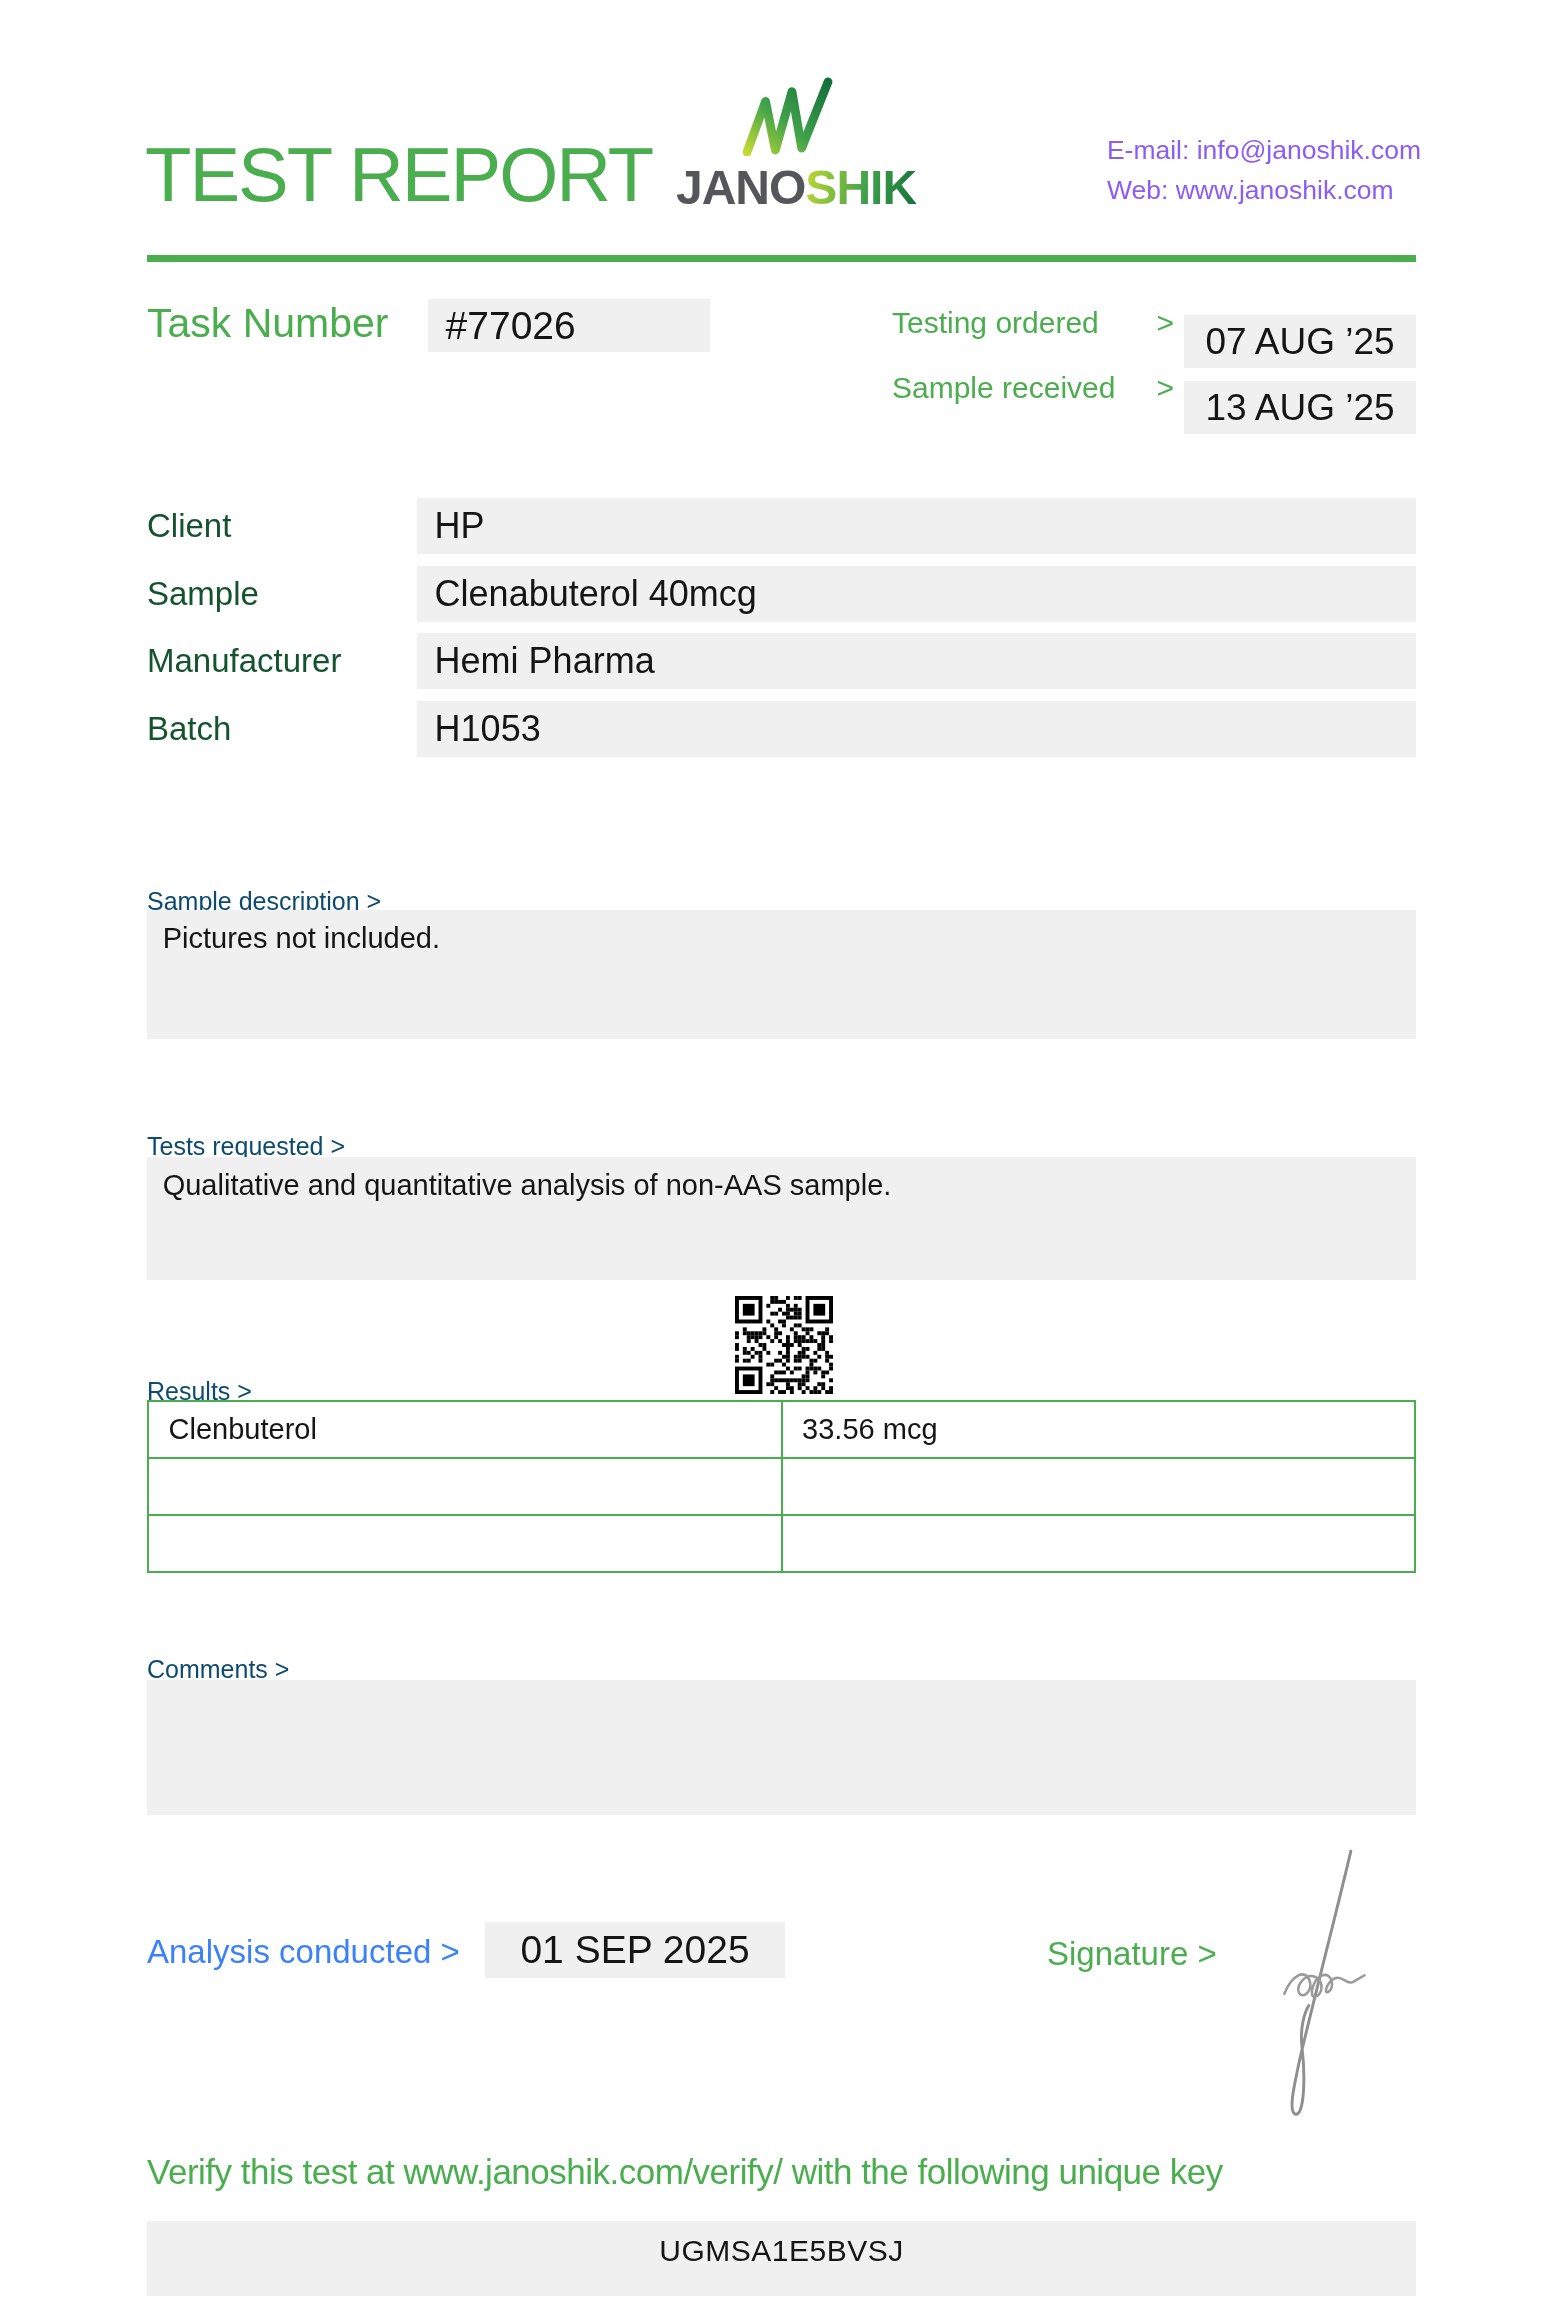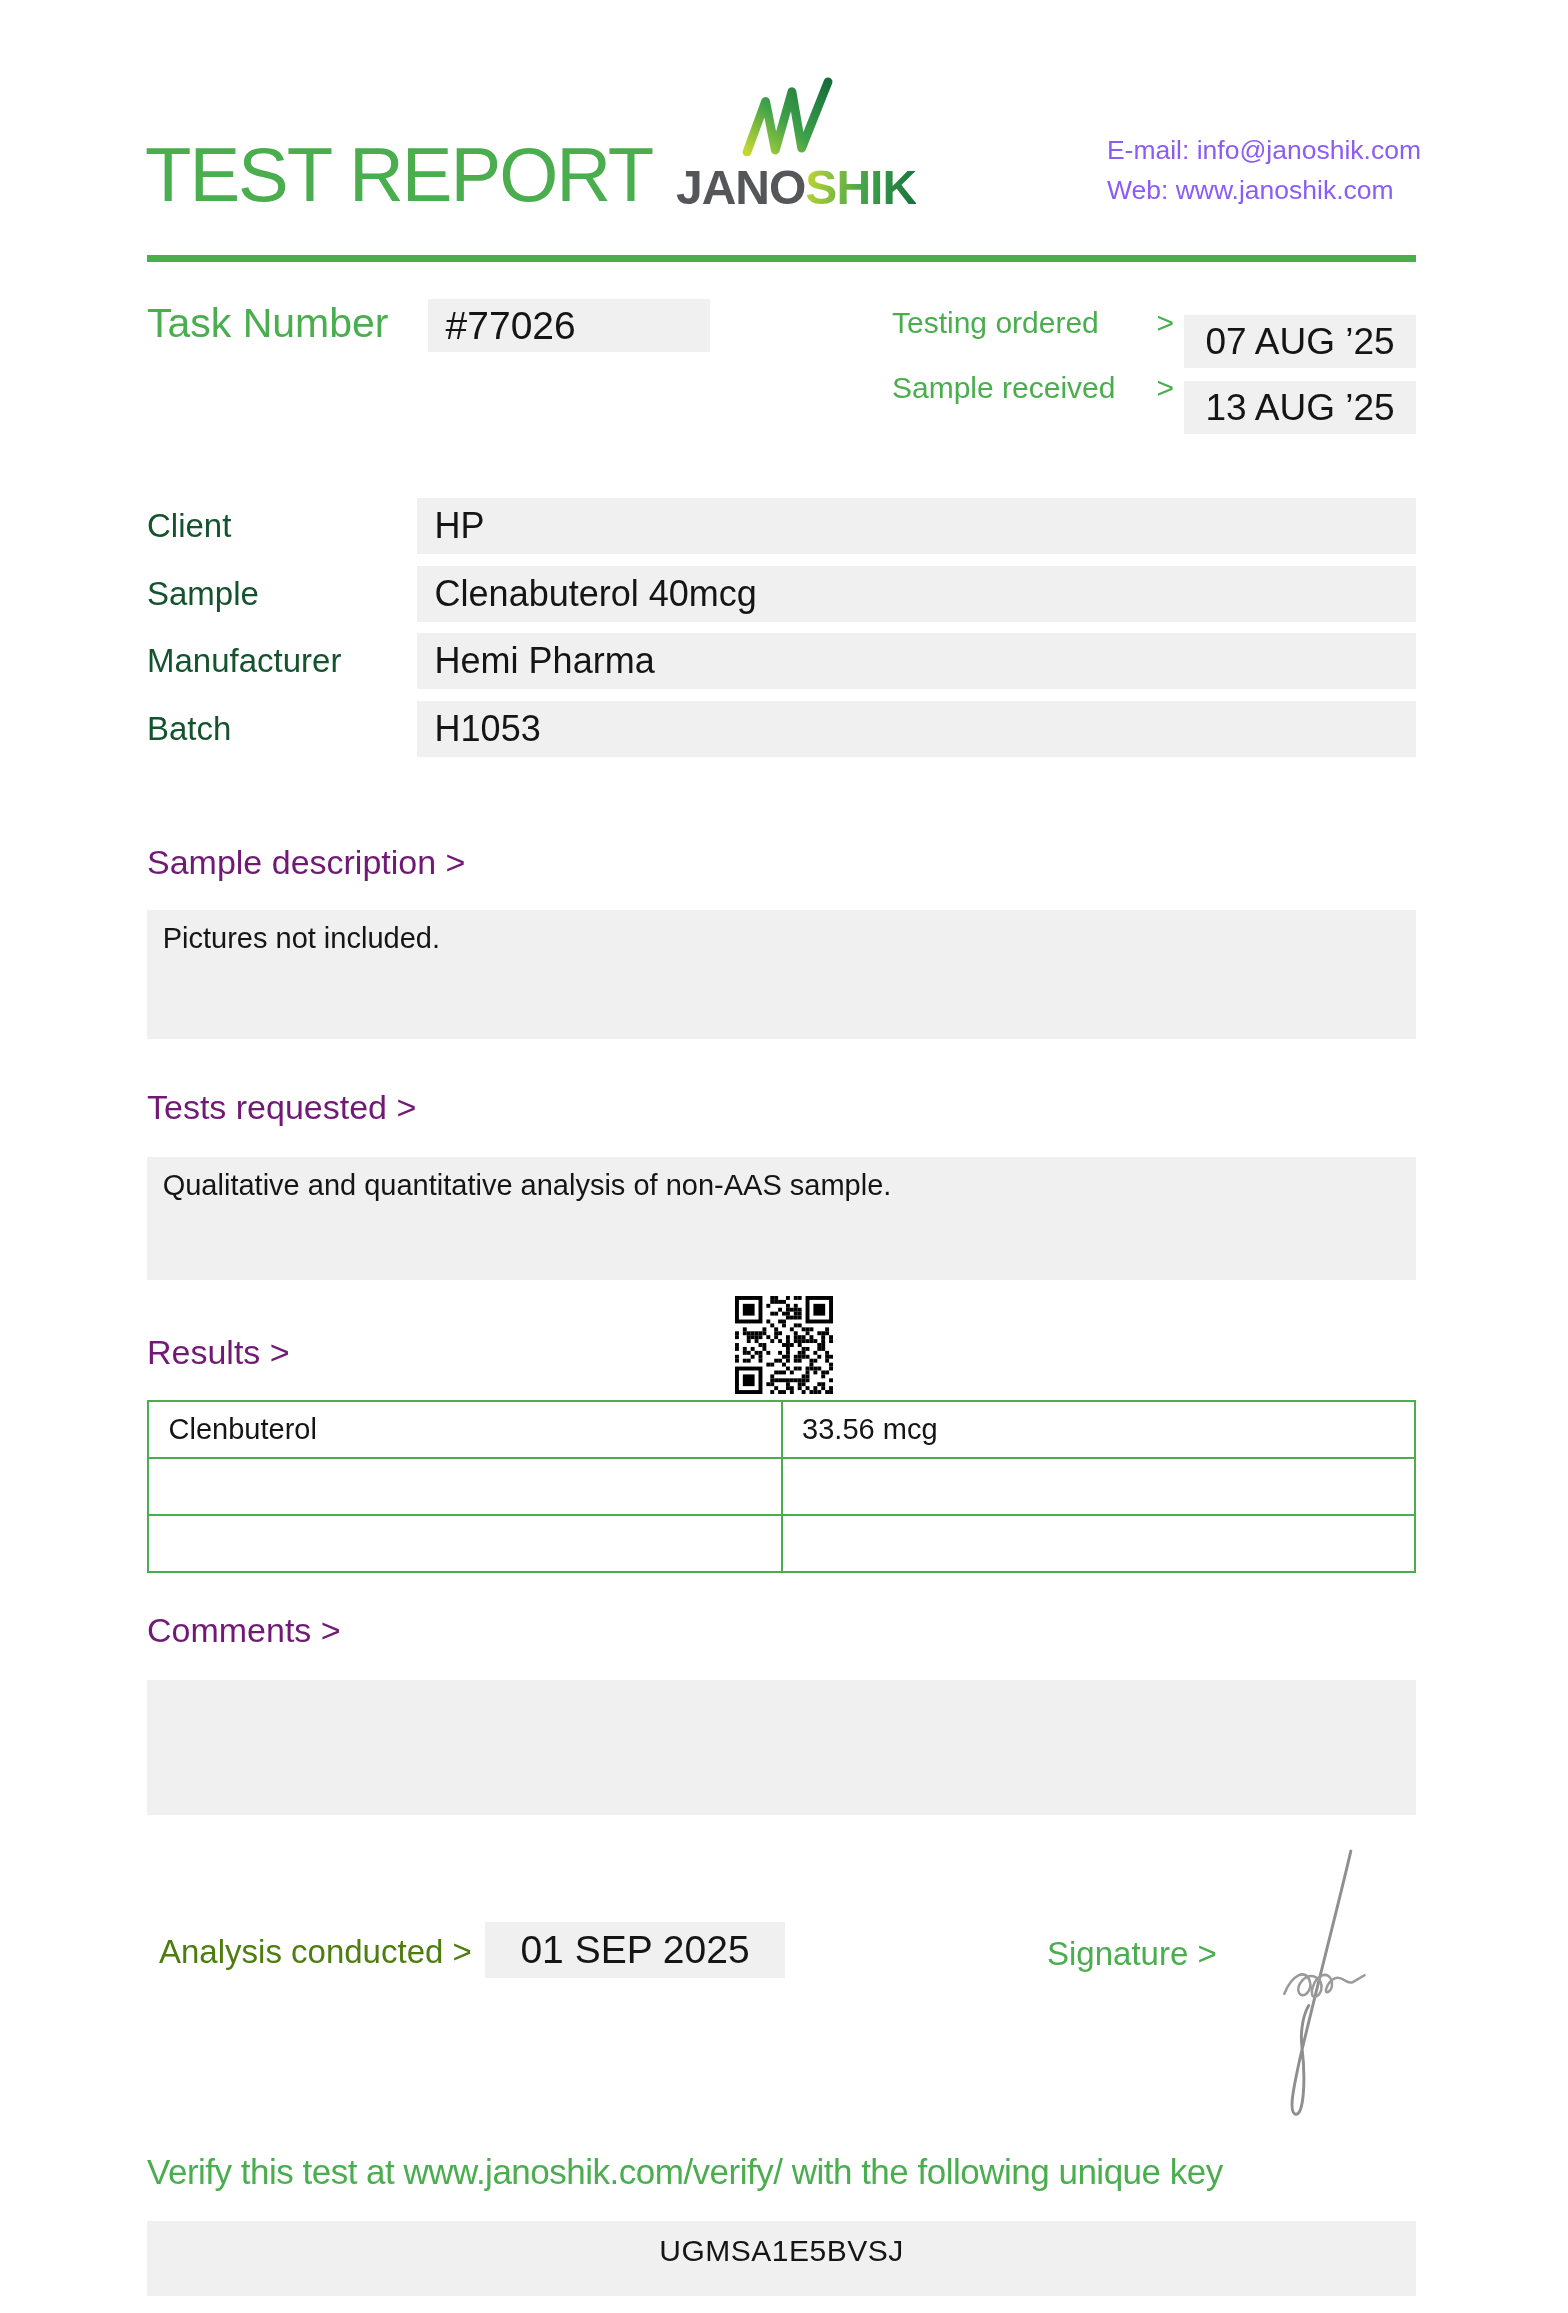--- a/index.html
+++ b/index.html
@@ -26,31 +26,31 @@
   .date-label{position:absolute;left:892px;width:282px;display:flex;justify-content:space-between;
     font-size:30px;color:#4aad4e;}
   .date-box{position:absolute;left:1184px;width:232px;height:53px;background:#f0f0f0;
     font-size:37px;line-height:53px;text-align:center;margin-top:17px;}
   
   .info-row{position:absolute;left:147px;width:1269px;height:56px;}
   .info-row .lbl{font-size:33px;line-height:56px;color:#14532d;}
   .info-row .val{position:absolute;left:270px;top:0;right:0;bottom:0;background:#f0f0f0;
     font-size:36px;line-height:56px;padding-left:17.6px;}
   
-  .sec-h{position:absolute;left:147px;font-size:34px;color:#701a75;}
+  .sec-h{position:absolute;left:147px;font-size:25px;color:#0c4a6e;margin-top:44px;}
   .sec-box{position:absolute;left:147px;width:1269px;background:#f0f0f0;box-sizing:border-box;
     font-size:29px;padding:11.8px 15.7px;}
   
   .results-table{position:absolute;left:147px;top:1400px;width:1269px;border-collapse:collapse;}
   .results-table td{border:2.9px solid #4aad4e;height:55px;font-size:29px;padding:0 0 0 19.6px;}
   .results-table td.c1{width:50%;}
   
   .qr{position:absolute;left:735px;top:1296px;width:98px;height:98px;}
   
-  .analysis-label{position:absolute;left:147px;top:1933px;font-size:33px;color:#4d7c0f;margin-left:12px;}
+  .analysis-label{position:absolute;left:147px;top:1933px;font-size:33px;color:#3b82f6;}
   .analysis-box{position:absolute;left:485px;top:1922px;width:300px;height:56px;background:#f0f0f0;
     font-size:39px;line-height:56px;text-align:center;}
   .signature-label{position:absolute;left:1047px;top:1935px;font-size:33px;color:#4aad4e;}
   .signature{position:absolute;left:1255px;top:1845px;}
   .verify-line{position:absolute;left:147px;top:2152px;width:1269px;font-size:35px;
     letter-spacing:-0.5px;color:#4aad4e;white-space:nowrap;}
   .key-box{position:absolute;left:147px;top:2221px;width:1269px;height:75px;background:#f0f0f0;
     font-size:30px;line-height:59px;text-align:center;letter-spacing:0.5px;}
 </style>
 </head>

